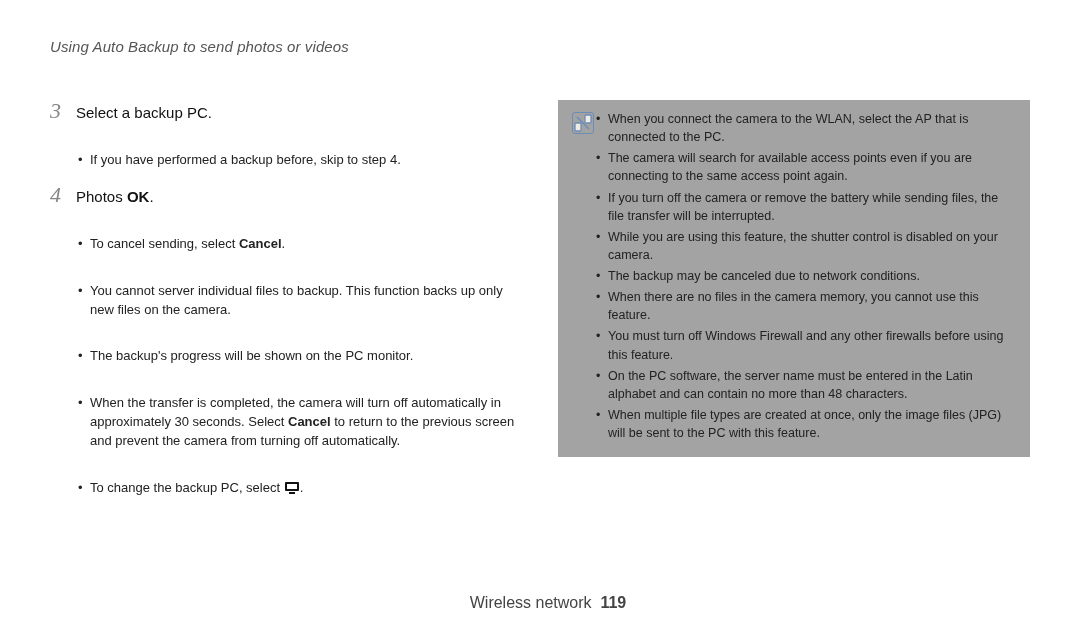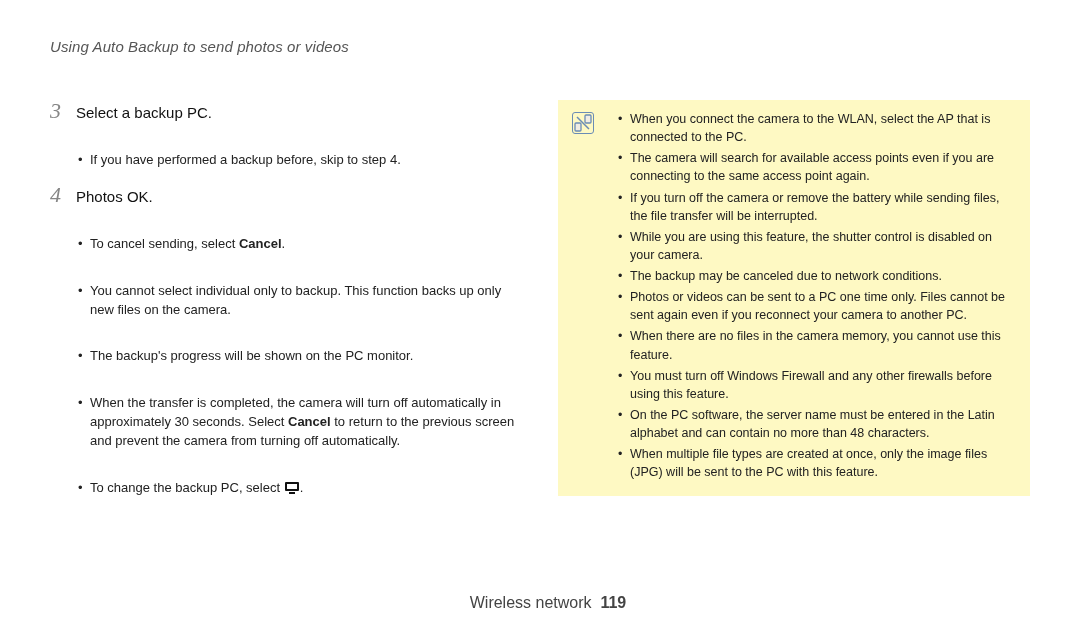--- a/index.html
+++ b/index.html
@@ -55,21 +55,21 @@
     font-weight: 400;
     width: 16px;
     text-align: left;
     line-height: 1;
   }
   .step-title {
     font-size: 15px;
     color: #111;
     line-height: 1.4;
   }
-  .step-title b { font-weight: 400; }
+  .step-title b { font-weight: 700; }
   .bullets {
     list-style: none;
     padding-left: 28px;
     margin-bottom: 14px;
   }
   .bullets li {
     font-size: 13px;
     line-height: 1.45;
     color: #222;
     position: relative;
@@ -78,25 +78,25 @@
     margin-top: 28px;
   }
   .bullets li::before {
     content: "•";
     position: absolute;
     left: 0;
     top: 0;
     font-size: 13px;
   }
   .note-box {
-    background: #fef9c3;
+    background: #a3a3a3;
     border-radius: 0;
     padding: 10px 14px 12px 14px;
     display: flex;
-    gap: 24px;
+    gap: 2px;
     align-items: flex-start;
   }
   .note-icon {
     flex: 0 0 22px;
     height: 22px;
     border: 1.5px solid #6a8cb5;
     border-radius: 3px;
     position: relative;
     margin-top: 2px;
   }
@@ -157,21 +157,21 @@
         </ul>
       </div>
 
       <div class="step">
         <div class="step-head">
           <span class="step-num">4</span>
           <span class="step-title"><span>Photos </span><b>OK</b><span>.</span></span>
         </div>
         <ul class="bullets">
           <li><span>To cancel sending, select </span><b>Cancel</b><span>.</span></li>
-          <li>You cannot select individual only to backup. This function backs up only new files on the camera.</li>
+          <li>You cannot server individual files to backup. This function backs up only new files on the camera.</li>
           <li>The backup's progress will be shown on the PC monitor.</li>
           <li><span>When the transfer is completed, the camera will turn off automatically in approximately 30 seconds. Select </span><b>Cancel</b><span> to return to the previous screen and prevent the camera from turning off automatically.</span></li>
           <li><span>To change the backup PC, select </span><span class="inline-icon"><svg viewBox="0 0 16 14">
                   <rect x="1" y="1" width="14" height="9" rx="1" fill="#111"></rect>
                   <rect x="3" y="3" width="10" height="5" fill="#fff"></rect>
                   <rect x="5" y="11" width="6" height="2" fill="#111"></rect>
                 </svg></span><span>.</span></li>
         </ul>
       </div>
 
@@ -185,21 +185,20 @@
             <rect x="12" y="2" width="6" height="8" rx="1" fill="#f0ece3" stroke="#6a8cb5" stroke-width="1.3"></rect>
             <rect x="2" y="10" width="6" height="8" rx="1" fill="#f0ece3" stroke="#6a8cb5" stroke-width="1.3"></rect>
           </svg>
         </div>
         <ul class="note-list">
           <li>When you connect the camera to the WLAN, select the AP that is connected to the PC.</li>
           <li>The camera will search for available access points even if you are connecting to the same access point again.</li>
           <li>If you turn off the camera or remove the battery while sending files, the file transfer will be interrupted.</li>
           <li>While you are using this feature, the shutter control is disabled on your camera.</li>
           <li>The backup may be canceled due to network conditions.</li>
-          <li>Photos or videos can be sent to a PC one time only. Files cannot be sent again even if you reconnect your camera to another PC.</li>
           <li>When there are no files in the camera memory, you cannot use this feature.</li>
           <li>You must turn off Windows Firewall and any other firewalls before using this feature.</li>
           <li>On the PC software, the server name must be entered in the Latin alphabet and can contain no more than 48 characters.</li>
           <li>When multiple file types are created at once, only the image files (JPG) will be sent to the PC with this feature.</li>
         </ul>
       </div>
     </div>
 
   </div>
 

